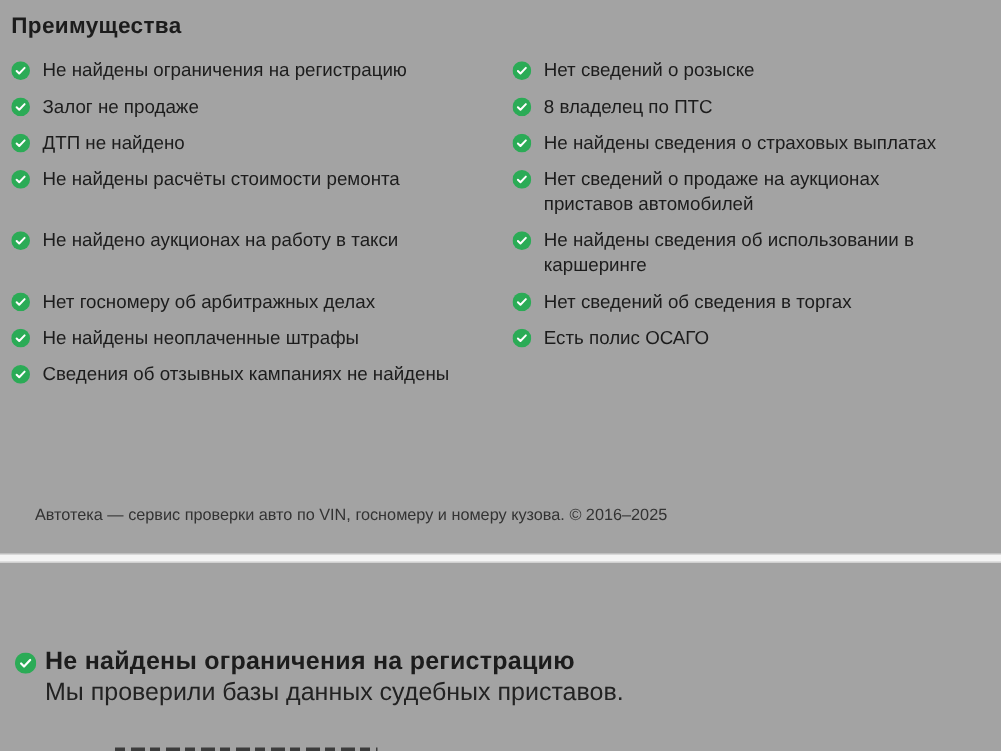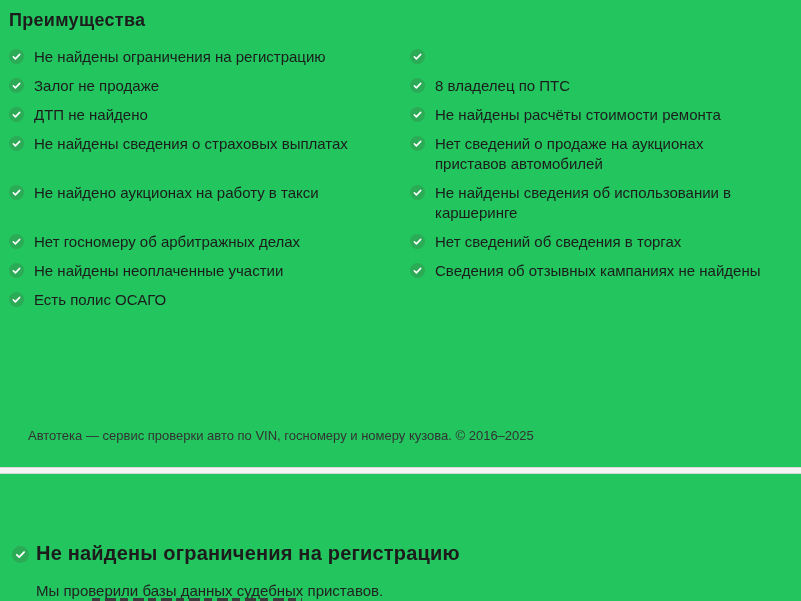--- a/index.html
+++ b/index.html
@@ -8,21 +8,21 @@
     --muted:#333333;
     --divider-line:#d8d8d8;
     --divider-fill:#f4f4f4;
   }
   *{box-sizing:border-box;}
   html,body{margin:0;padding:0;background:#ffffff;}
   body{font-family:"Liberation Sans", sans-serif;}
   .page{
     position:relative;
     width:801px;height:601px;
-    background:#22c55e;
+    background:#a3a3a3;
     overflow:hidden;
   }
   
   .advantages{padding:10px 0 0 9px;}
   .adv-title{
     margin:0 0 16px 0;
     font-size:18px;
     font-weight:bold;
     letter-spacing:.3px;
     color:var(--text);
@@ -40,21 +40,21 @@
     display:inline-block;
   }
   .txt{
     font-size:15px;
     line-height:20px;
     color:var(--text);
   }
   .cell.right .txt{max-width:334px;}
   
   .copyright{
-    margin:118px 0 0 28px;
+    margin:94px 0 0 28px;
     font-size:13px;
     line-height:16px;
     color:var(--muted);
   }
   
   .divider-band{
     margin-top:23px;
     height:7px;
     background:var(--divider-fill);
     border-top:1px solid var(--divider-line);
@@ -68,22 +68,22 @@
     margin:1px 7px 0 0;
   }
   .detail-title{
     margin:0;
     font-size:20px;
     font-weight:bold;
     letter-spacing:.2px;
     color:var(--text);
   }
   .detail-desc{
-    margin:16px 0 0 24px;
-    font-size:15px;
+    margin:4px 0 0 24px;
+    font-size:20px;
     line-height:19px;
     color:#222222;
   }
   
   .clipped-line{
     position:absolute;
     left:92px;bottom:0;
     width:210px;height:3px;
     background:repeating-linear-gradient(90deg,
       #3c3c3c 0 8px, rgba(0,0,0,0) 8px 13px,
@@ -103,20 +103,21 @@
               <circle cx="8" cy="8" r="8" fill="var(--green)"></circle>
               <path d="M4.6 8.3l2.2 2.2 4.6-4.8" stroke="#ffffff" stroke-width="1.7" fill="none" stroke-linecap="round" stroke-linejoin="round"></path>
             </svg></span>
           <span class="txt">Не найдены ограничения на регистрацию</span>
         </div>
         <div class="cell right">
           <span class="check"><svg viewBox="0 0 16 16" width="100%" height="100%">
               <circle cx="8" cy="8" r="8" fill="var(--green)"></circle>
               <path d="M4.6 8.3l2.2 2.2 4.6-4.8" stroke="#ffffff" stroke-width="1.7" fill="none" stroke-linecap="round" stroke-linejoin="round"></path>
             </svg></span>
+          <span class="txt">Нет сведений о розыске</span>
         </div>
         <div class="cell left">
           <span class="check"><svg viewBox="0 0 16 16" width="100%" height="100%">
               <circle cx="8" cy="8" r="8" fill="var(--green)"></circle>
               <path d="M4.6 8.3l2.2 2.2 4.6-4.8" stroke="#ffffff" stroke-width="1.7" fill="none" stroke-linecap="round" stroke-linejoin="round"></path>
             </svg></span>
           <span class="txt">Залог не продаже</span>
         </div>
         <div class="cell right">
           <span class="check"><svg viewBox="0 0 16 16" width="100%" height="100%">
@@ -125,34 +126,34 @@
             </svg></span>
           <span class="txt">8 владелец по ПТС</span>
         </div>
         <div class="cell left">
           <span class="check"><svg viewBox="0 0 16 16" width="100%" height="100%">
               <circle cx="8" cy="8" r="8" fill="var(--green)"></circle>
               <path d="M4.6 8.3l2.2 2.2 4.6-4.8" stroke="#ffffff" stroke-width="1.7" fill="none" stroke-linecap="round" stroke-linejoin="round"></path>
             </svg></span>
           <span class="txt">ДТП не найдено</span>
         </div>
+        <div class="cell left">
+          <span class="check"><svg viewBox="0 0 16 16" width="100%" height="100%">
+              <circle cx="8" cy="8" r="8" fill="var(--green)"></circle>
+              <path d="M4.6 8.3l2.2 2.2 4.6-4.8" stroke="#ffffff" stroke-width="1.7" fill="none" stroke-linecap="round" stroke-linejoin="round"></path>
+            </svg></span>
+          <span class="txt">Не найдены сведения о страховых выплатах</span>
+        </div>
         <div class="cell right">
           <span class="check"><svg viewBox="0 0 16 16" width="100%" height="100%">
               <circle cx="8" cy="8" r="8" fill="var(--green)"></circle>
               <path d="M4.6 8.3l2.2 2.2 4.6-4.8" stroke="#ffffff" stroke-width="1.7" fill="none" stroke-linecap="round" stroke-linejoin="round"></path>
             </svg></span>
           <span class="txt">Не найдены расчёты стоимости ремонта</span>
         </div>
-        <div class="cell left">
-          <span class="check"><svg viewBox="0 0 16 16" width="100%" height="100%">
-              <circle cx="8" cy="8" r="8" fill="var(--green)"></circle>
-              <path d="M4.6 8.3l2.2 2.2 4.6-4.8" stroke="#ffffff" stroke-width="1.7" fill="none" stroke-linecap="round" stroke-linejoin="round"></path>
-            </svg></span>
-          <span class="txt">Не найдены сведения о страховых выплатах</span>
-        </div>
         <div class="cell right">
           <span class="check"><svg viewBox="0 0 16 16" width="100%" height="100%">
               <circle cx="8" cy="8" r="8" fill="var(--green)"></circle>
               <path d="M4.6 8.3l2.2 2.2 4.6-4.8" stroke="#ffffff" stroke-width="1.7" fill="none" stroke-linecap="round" stroke-linejoin="round"></path>
             </svg></span>
           <span class="txt">Нет сведений о продаже на аукционах приставов автомобилей</span>
         </div>
         <div class="cell left">
           <span class="check"><svg viewBox="0 0 16 16" width="100%" height="100%">
               <circle cx="8" cy="8" r="8" fill="var(--green)"></circle>
@@ -179,35 +180,35 @@
               <circle cx="8" cy="8" r="8" fill="var(--green)"></circle>
               <path d="M4.6 8.3l2.2 2.2 4.6-4.8" stroke="#ffffff" stroke-width="1.7" fill="none" stroke-linecap="round" stroke-linejoin="round"></path>
             </svg></span>
           <span class="txt">Нет сведений об сведения в торгах</span>
         </div>
         <div class="cell left">
           <span class="check"><svg viewBox="0 0 16 16" width="100%" height="100%">
               <circle cx="8" cy="8" r="8" fill="var(--green)"></circle>
               <path d="M4.6 8.3l2.2 2.2 4.6-4.8" stroke="#ffffff" stroke-width="1.7" fill="none" stroke-linecap="round" stroke-linejoin="round"></path>
             </svg></span>
-          <span class="txt">Не найдены неоплаченные участии</span>
+          <span class="txt">Не найдены неоплаченные штрафы</span>
+        </div>
+        <div class="cell right">
+          <span class="check"><svg viewBox="0 0 16 16" width="100%" height="100%">
+              <circle cx="8" cy="8" r="8" fill="var(--green)"></circle>
+              <path d="M4.6 8.3l2.2 2.2 4.6-4.8" stroke="#ffffff" stroke-width="1.7" fill="none" stroke-linecap="round" stroke-linejoin="round"></path>
+            </svg></span>
+          <span class="txt">Есть полис ОСАГО</span>
         </div>
         <div class="cell left">
           <span class="check"><svg viewBox="0 0 16 16" width="100%" height="100%">
               <circle cx="8" cy="8" r="8" fill="var(--green)"></circle>
               <path d="M4.6 8.3l2.2 2.2 4.6-4.8" stroke="#ffffff" stroke-width="1.7" fill="none" stroke-linecap="round" stroke-linejoin="round"></path>
             </svg></span>
           <span class="txt">Сведения об отзывных кампаниях не найдены</span>
-        </div>
-        <div class="cell right">
-          <span class="check"><svg viewBox="0 0 16 16" width="100%" height="100%">
-              <circle cx="8" cy="8" r="8" fill="var(--green)"></circle>
-              <path d="M4.6 8.3l2.2 2.2 4.6-4.8" stroke="#ffffff" stroke-width="1.7" fill="none" stroke-linecap="round" stroke-linejoin="round"></path>
-            </svg></span>
-          <span class="txt">Есть полис ОСАГО</span>
         </div>
         <div class="cell right"></div>
       </div>
   </section>
 
   <div class="copyright">Автотека — сервис проверки авто по VIN, госномеру и номеру кузова. © 2016–2025</div>
 
   <div class="divider-band"></div>
 
   <section class="detail">

